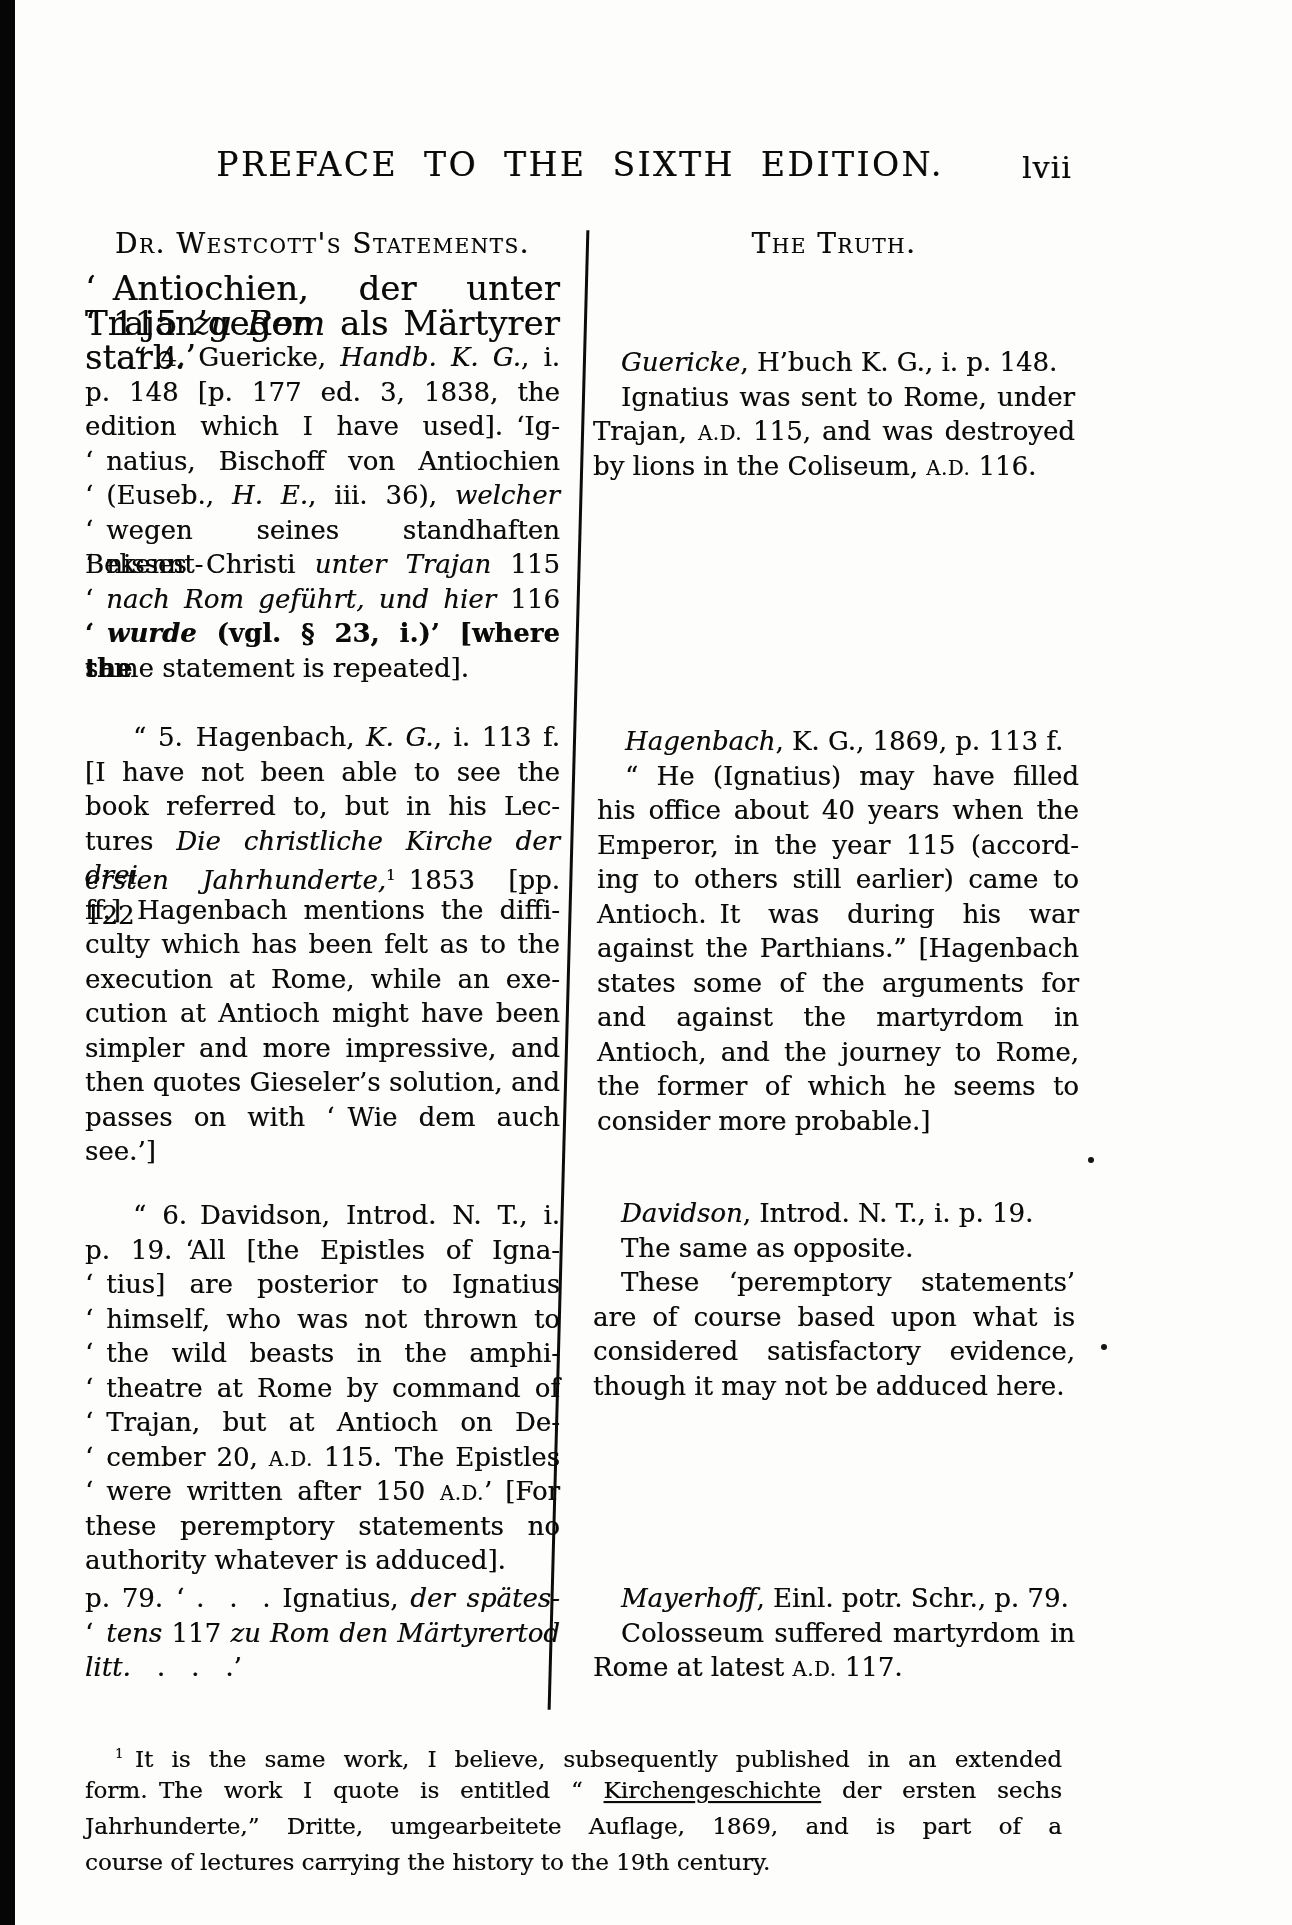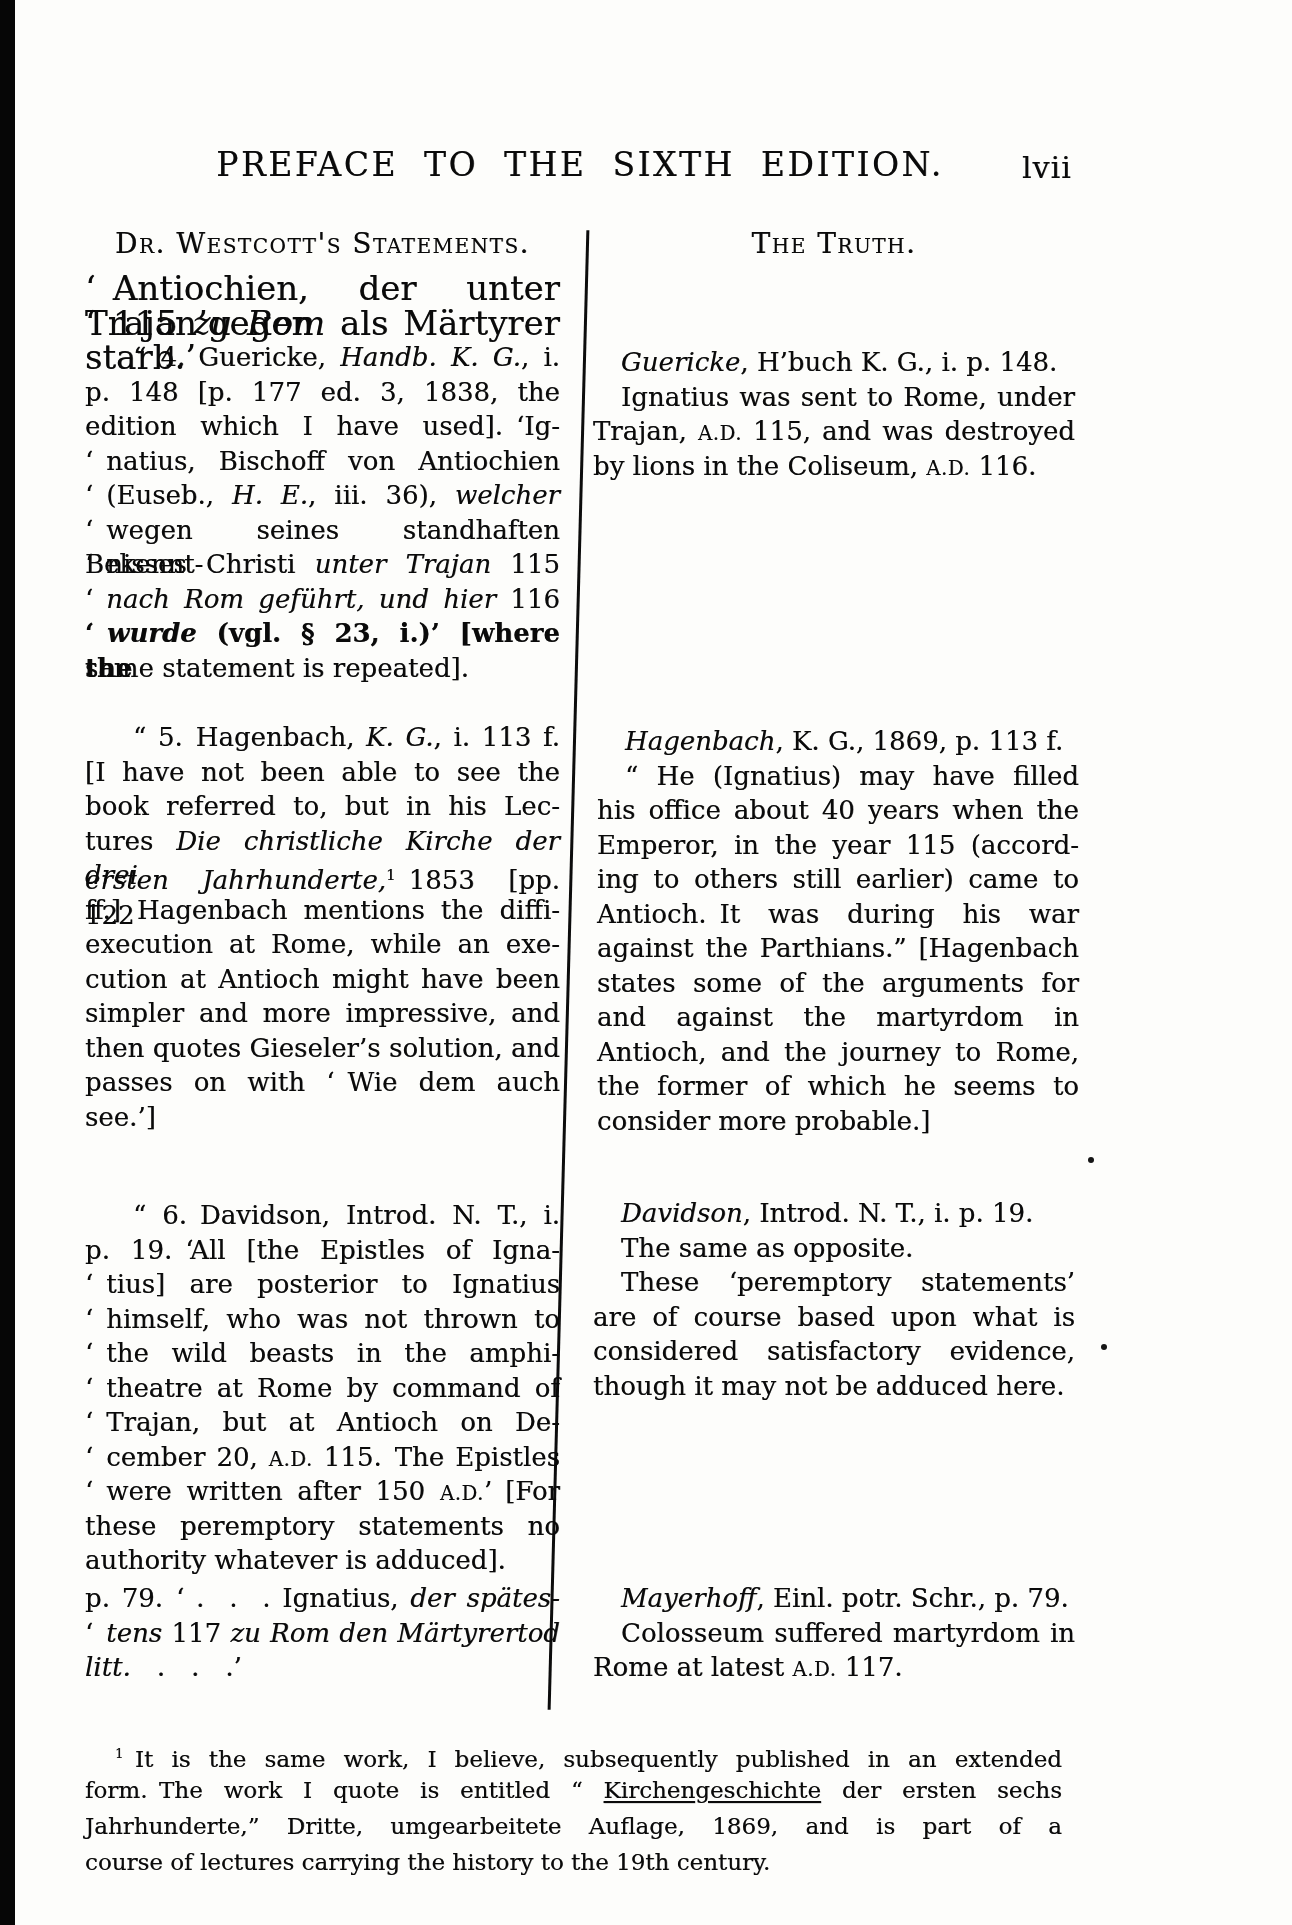--- a/index.html
+++ b/index.html
@@ -65,20 +65,21 @@
         <div class="line" style="height: 34.5px; line-height: 34.5px; font-weight: bold;"><span>‘ </span><span class="i">wurde</span><span> (vgl. § 23, i.)’ [where the</span></div>
         <div class="line nj" style="height: 34.5px; line-height: 34.5px;"><span>same statement is repeated].</span></div>
       </div>
       <div class="block" style="top: 720px; left: 85px; width: 475px; font-size: 26px;">
         <div class="line" style="height: 34.5px; line-height: 34.5px; text-indent: 48px;"><span>“ 5. Hagenbach, </span><span class="i">K. G.</span><span>, i. 113 f.</span></div>
         <div class="line" style="height: 34.5px; line-height: 34.5px;"><span>[I have not been able to see the</span></div>
         <div class="line" style="height: 34.5px; line-height: 34.5px;"><span>book referred to, but in his Lec-</span></div>
         <div class="line" style="height: 34.5px; line-height: 34.5px;"><span>tures </span><span class="i">Die christliche Kirche der drei</span></div>
         <div class="line" style="height: 34.5px; line-height: 34.5px;"><span class="i">ersten Jahrhunderte,</span><span class="sup">1</span><span> 1853 [pp. 122</span></div>
         <div class="line" style="height: 34.5px; line-height: 34.5px;"><span>ff.] Hagenbach mentions the diffi-</span></div>
+        <div class="line" style="height: 34.5px; line-height: 34.5px;"><span>culty which has been felt as to the</span></div>
         <div class="line" style="height: 34.5px; line-height: 34.5px;"><span>execution at Rome, while an exe-</span></div>
         <div class="line" style="height: 34.5px; line-height: 34.5px;"><span>cution at Antioch might have been</span></div>
         <div class="line" style="height: 34.5px; line-height: 34.5px;"><span>simpler and more impressive, and</span></div>
         <div class="line" style="height: 34.5px; line-height: 34.5px;"><span>then quotes Gieseler’s solution, and</span></div>
         <div class="line" style="height: 34.5px; line-height: 34.5px;"><span>passes on with ‘ Wie dem auch see.’]</span></div>
       </div>
       <div class="block" style="top: 1198px; left: 85px; width: 475px; font-size: 26px;">
         <div class="line" style="height: 34.5px; line-height: 34.5px; text-indent: 48px;"><span>“ 6. Davidson, Introd. N. T., i.</span></div>
         <div class="line" style="height: 34.5px; line-height: 34.5px;"><span>p. 19. ‘All [the Epistles of Igna-</span></div>
         <div class="line" style="height: 34.5px; line-height: 34.5px;"><span>‘ tius] are posterior to Ignatius</span></div>

